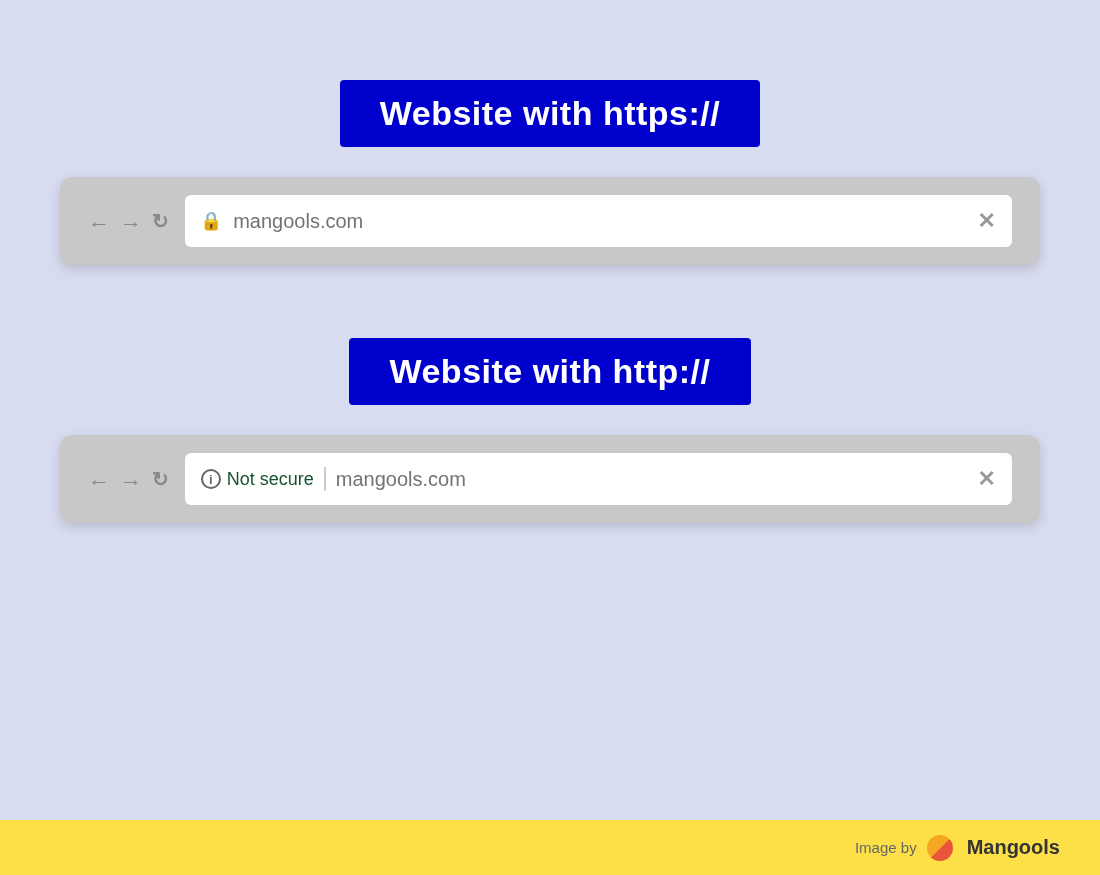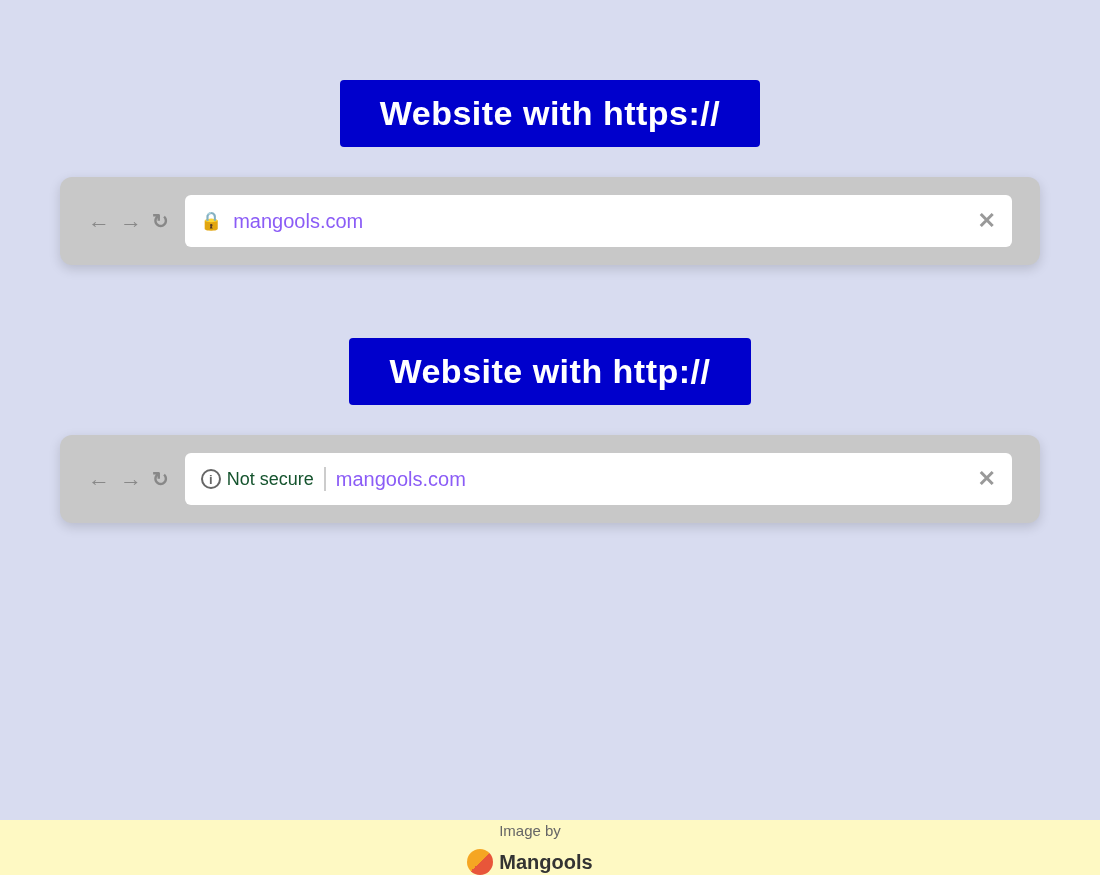--- a/index.html
+++ b/index.html
@@ -77,21 +77,21 @@
 
     .lock-icon {
       color: #666;
       font-size: 18px;
       flex-shrink: 0;
     }
 
     .address-text {
       flex: 1;
       font-size: 20px;
-      color: #8b5cf6;
+      color: #737373;
     }
 
     .close-btn {
       color: #999;
       font-size: 22px;
       font-weight: bold;
       cursor: pointer;
       flex-shrink: 0;
     }
 
@@ -143,38 +143,37 @@
       margin-top: 73px;
     }
 
     
     .footer {
       position: absolute;
       bottom: 0;
       left: 0;
       right: 0;
       height: 55px;
-      background: #fef9c3;
+      background: #fde047;
       display: flex;
       align-items: center;
       justify-content: flex-end;
       padding-right: 40px;
       gap: 10px;
-      flex-direction: column;
     }
 
     .footer-image-by {
       font-size: 15px;
       color: #666;
     }
 
     .mangools-logo {
       display: flex;
       align-items: center;
-      gap: 6px;
+      gap: 14px;
     }
 
     .mangools-dot {
       width: 26px;
       height: 26px;
       border-radius: 50%;
       background: linear-gradient(135deg, #f5a623 50%, #e8563a 50%);
       flex-shrink: 0;
     }
 

